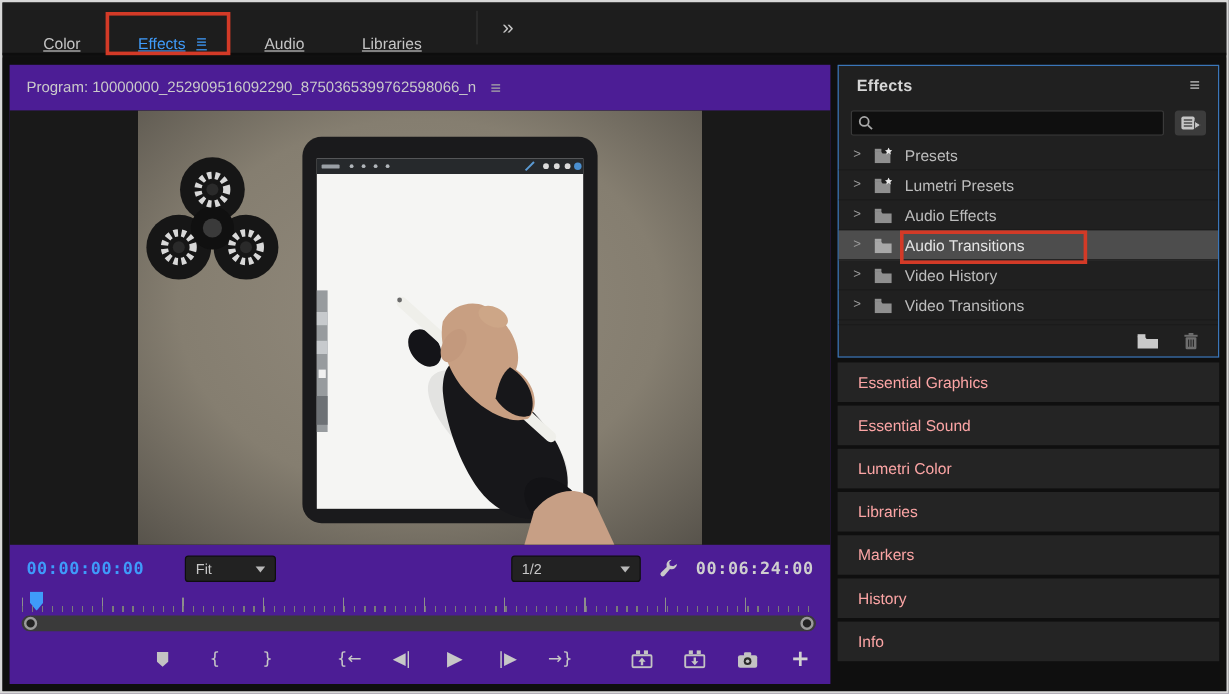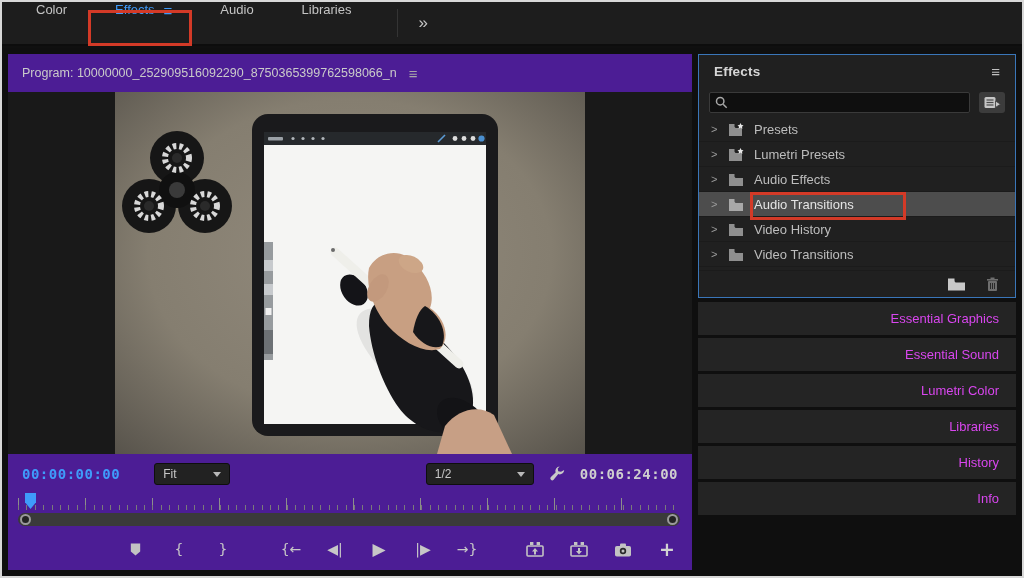--- a/index.html
+++ b/index.html
@@ -9,22 +9,22 @@
     border:2px solid #d8d8d8; background:#101010;
     font-family:"Liberation Sans", sans-serif; overflow:hidden;
     -webkit-font-smoothing:antialiased;
   }
   
   .tabbar {
     position:absolute; left:0; top:0; width:100%; height:44px;
     background:#1d1d1d; border-bottom:2px solid #0d0d0d;
     display:flex; align-items:center; padding-left:10px;
   }
-  .tab { display:flex; align-items:flex-start; gap:9px; padding:0 24px; height:100%;
-         font-size:13px; color:#c4c4c4; cursor:default; }
+  .tab { display:flex; align-items:flex-end; gap:9px; padding:0 24px; height:100%;
+         font-size:13px; color:#c4c4c4; cursor:default;text-decoration:underline; }
   .tab.active { color:#3f9bfa; }
   .tab .menu-glyph { font-size:15px; color:#3f9bfa; }
   .tab-sep { width:1px; height:28px; background:#343434; margin-left:22px; }
   .overflow { padding:0 20px; font-size:17px; color:#c4c4c4; letter-spacing:1px; }
 
   
   .main { position:absolute; top:46px; left:0; right:0; bottom:0;
           display:flex; gap:6px; padding:6px; background:#0f0f0f; }
   .monitor { flex:1; position:relative; background:#4c1d95; }
   .sidebar { width:318px; display:flex; flex-direction:column; }
@@ -96,21 +96,21 @@
   .fx-row { height:25px; display:flex; align-items:center; gap:9px; padding-left:12px;
             border-bottom:1px solid #1b1b1b; font-size:13px; color:#bdbdbd; }
   .fx-row.selected { background:#4d4d4d; color:#e4e4e4; }
   .fx-chevron { color:#9c9c9c; font-size:11px; width:8px; }
   .fx-footer { height:27px; display:flex; align-items:center; justify-content:flex-end;
                gap:20px; padding-right:16px; border-top:1px solid #1b1b1b; }
 
   
   .panel-stack { margin-top:4px; display:flex; flex-direction:column; gap:3px; }
   .panel-header { height:33px; background:#242424; display:flex; align-items:center;
-                  padding:0 17px; font-size:13px; color:#d946ef;justify-content:flex-end; }
+                  padding:0 17px; font-size:13px; color:#fca5a5; }
 
   
   .annotation { position:absolute; border:3px solid #d33a27; z-index:50; pointer-events:none; }
   .anno-tab { left:86px; top:8px; width:104px; height:36px; }
   .anno-row { left:748px; top:190px; width:156px; height:28px; }
 </style>
 </head>
 <body>
 
 <div class="app">
@@ -401,20 +401,23 @@
         <div class="panel-header">
           <span>Essential Sound</span>
         </div>
         <div class="panel-header">
           <span>Lumetri Color</span>
         </div>
         <div class="panel-header">
           <span>Libraries</span>
         </div>
         <div class="panel-header">
+          <span>Markers</span>
+        </div>
+        <div class="panel-header">
           <span>History</span>
         </div>
         <div class="panel-header">
           <span>Info</span>
         </div>
       </div>
     </div>
   </div>
 
   <div class="annotation anno-tab"></div>

